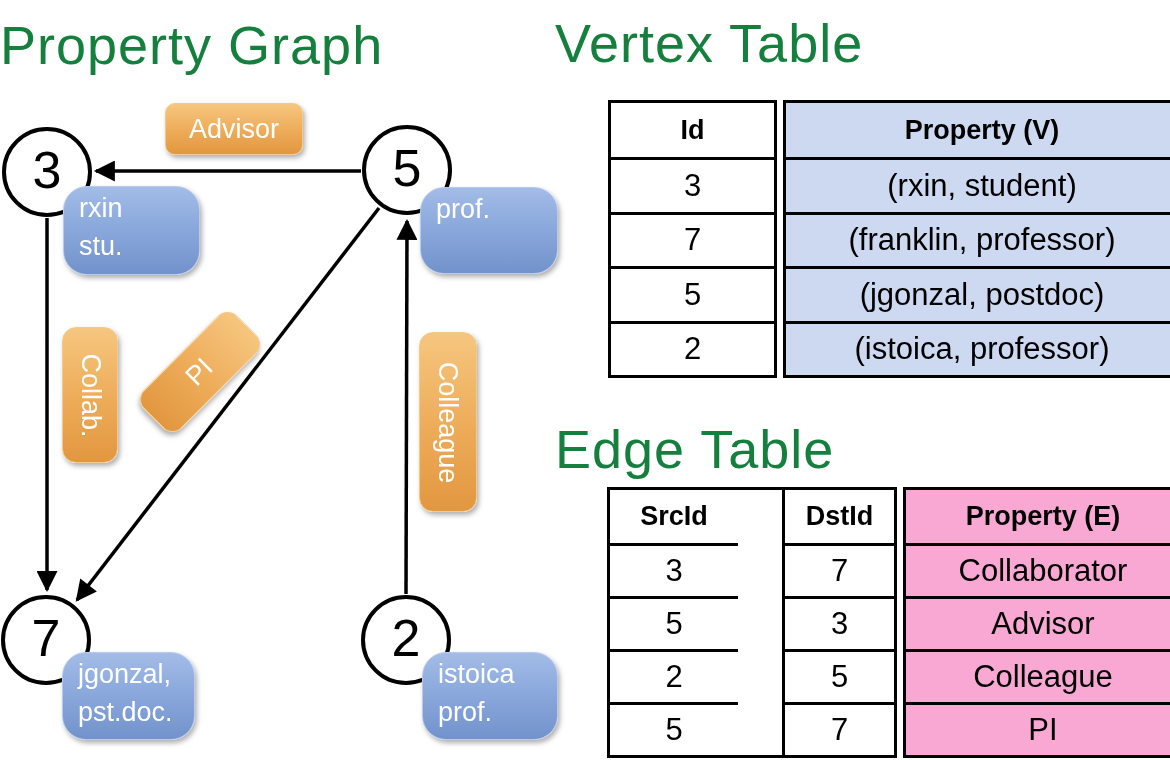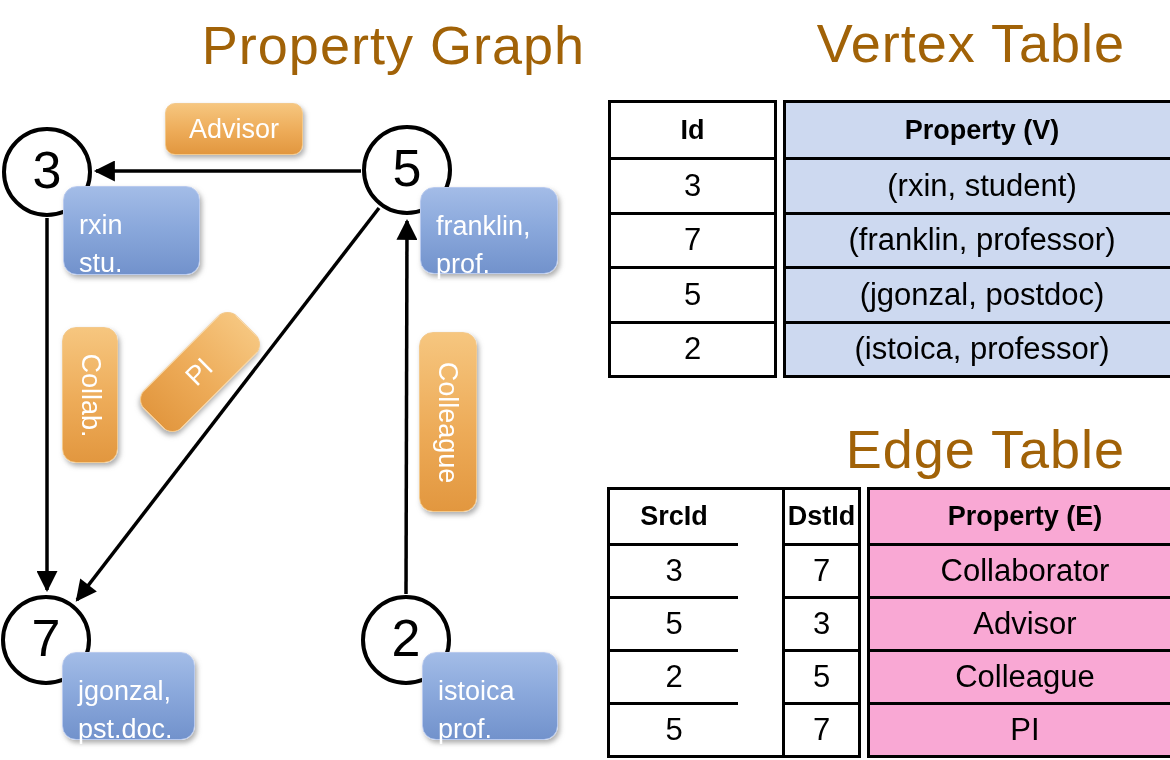--- a/index.html
+++ b/index.html
@@ -1,46 +1,46 @@
 <!DOCTYPE html>
 <html><head>
 <meta charset="utf-8">
 <style>
   html,body{margin:0;padding:0;background:#fff;}
   .stage{
     position:relative;width:1170px;height:760px;background:#ffffff;overflow:hidden;
     font-family:"Liberation Sans", sans-serif;color:#000;
   }
   
-  .title{position:absolute;text-align:right;font-size:54px;font-weight:400;letter-spacing:1px;color:#a16207;white-space:nowrap;}
+  .title{position:absolute;text-align:left;font-size:54px;font-weight:400;letter-spacing:1px;color:#15803d;white-space:nowrap;}
   .title-graph{left:0;top:14px;width:585px;}
   .title-vertex{left:555px;top:12px;width:570px;}
   .title-edge{left:555px;top:418px;width:570px;}
 
   
   .graph-panel{position:absolute;left:0;top:0;width:585px;height:760px;}
   .edges-svg{position:absolute;left:0;top:0;pointer-events:none;}
   .node{
     position:absolute;width:90px;height:90px;border-radius:50%;
     background:#fff;border:4px solid #000;box-sizing:border-box;
     display:flex;align-items:center;justify-content:center;
     font-size:52px;font-weight:400;
   }
   .node span{transform:translateY(-2px);}
   .n3{left:2px;top:127px;}
   .n5{left:362px;top:125px;}
   .n7{left:1px;top:595px;}
   .n2{left:361px;top:595px;}
 
   .vprop{
-    position:absolute;border-radius:14px;color:#fff;
+    position:absolute;border-radius:24px;color:#fff;
     background:linear-gradient(180deg,#a3bce7 0%,#8ba9dc 45%,#7292cc 100%);
     border:1px solid #b9caee;box-sizing:border-box;
     box-shadow:2px 3px 5px rgba(110,110,110,0.55);
-    font-size:27px;line-height:1.42;padding:19px 6px 0 15px;
+    font-size:27px;line-height:1.42;padding:2px 6px 0 15px;
   }
   .box-rxin{left:63px;top:186px;width:137px;height:89px;}
   .box-franklin{left:420px;top:187px;width:138px;height:87px;}
   .box-jgonzal{left:62px;top:652px;width:133px;height:88px;}
   .box-istoica{left:422px;top:652px;width:136px;height:88px;}
 
   .elabel{
     position:absolute;color:#fff;
     background:linear-gradient(180deg,#f6c67f 0%,#edab58 55%,#e2973f 100%);
     border:1px solid #f3c98c;box-sizing:border-box;
@@ -56,21 +56,21 @@
   .vtext-up{display:block;transform:rotate(-90deg);}
 
   
   .tbl{position:absolute;display:flex;gap:6px;padding-left:15px;}
   .vertex-tbl{left:593px;top:100px;width:573px;height:278px;}
   .edge-tbl{left:592px;top:487px;width:576px;height:271px;}
   .tcol{border:3px solid #000;box-sizing:border-box;display:grid;}
   .rows5{grid-template-rows:repeat(5,1fr);}
   .vcol-id{width:169px;background:#fff;}
   .vcol-prop{flex:1;background:#cdd9f0;}
-  .ecol-ids{width:254px;background:#fff;grid-template-columns:128px 1fr;grid-template-rows:repeat(5,1fr);text-align:right;}
+  .ecol-ids{width:290px;background:#fff;grid-template-columns:128px 1fr;grid-template-rows:repeat(5,1fr);text-align:right;}
   .ecol-prop{flex:1;background:#f9a8d4;}
   .cell{display:flex;align-items:center;justify-content:center;font-size:31px;}
   .hdr{font-weight:700;font-size:27px;}
   .bt{border-top:3px solid #000;}
   .bl{border-left:3px solid #000;margin-left:44px;}
 </style>
 </head>
 <body>
 
 <div class="stage">
@@ -104,21 +104,20 @@
       <line x1="47" y1="218" x2="47" y2="590" stroke="#000" stroke-width="3.5" marker-end="url(#arrow)"></line>
       <line x1="379" y1="208" x2="77" y2="600" stroke="#000" stroke-width="3.5" marker-end="url(#arrow)"></line>
       <line x1="406" y1="594" x2="407" y2="221" stroke="#000" stroke-width="3.5" marker-end="url(#arrow)"></line>
     </svg>
 
     <div class="vprop box-rxin">
       <div>rxin</div>
       <div>stu.</div>
     </div>
     <div class="vprop box-franklin">
-      <div>franklin,</div>
       <div>prof.</div>
     </div>
     <div class="vprop box-jgonzal">
       <div>jgonzal,</div>
       <div>pst.doc.</div>
     </div>
     <div class="vprop box-istoica">
       <div>istoica</div>
       <div>prof.</div>
     </div>

